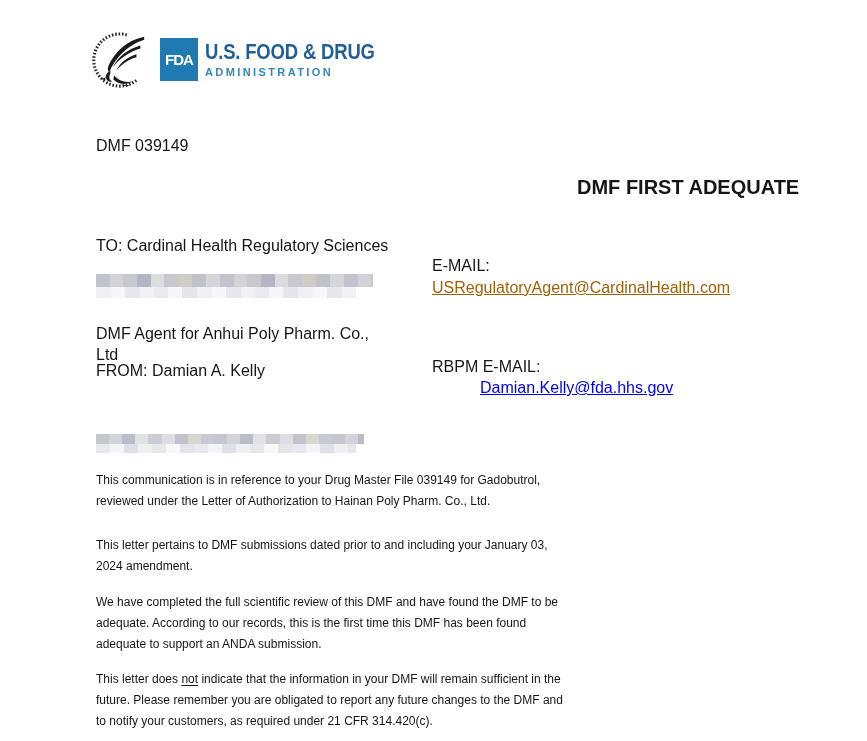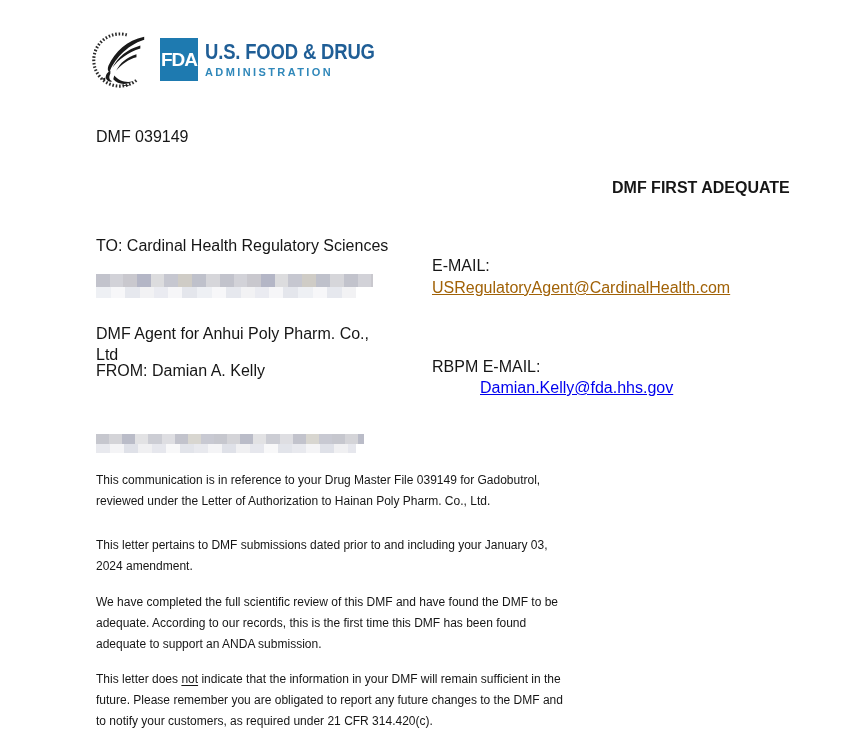--- a/index.html
+++ b/index.html
@@ -18,36 +18,36 @@
   .abs { position: absolute; white-space: nowrap; }
   .txt { font-size: 16px; line-height: 21px; color: #161616; }
   .bold { font-weight: bold; }
 
   
   .hhs-eagle { position: absolute; left: 92px; top: 32px; width: 58px; height: 58px; }
   .fda-box {
     position: absolute; left: 160px; top: 38px;
     width: 38px; height: 43px;
     display: flex; align-items: center; justify-content: center;
-    color: #ffffff; font-weight: bold; font-size: 19px; letter-spacing: -1px;
+    color: #ffffff; font-weight: bold; font-size: 15px; letter-spacing: -1px;
   }
   .wordmark { position: absolute; left: 205px; top: 42px; }
   .wordmark-line1 {
     font-weight: bold; font-size: 22px; line-height: 20px;
     transform: scaleX(0.84); transform-origin: left top;
     letter-spacing: -0.2px;
   }
   .wordmark-line2 {
     font-weight: bold; font-size: 11px; margin-top: 4px;
     letter-spacing: 2.4px;
   }
 
   
-  .dmf-number  { left: 96px;  top: 126px; }
-  .subject     { left: 577px; top: 177px; font-size: 16px; margin-left: 35px; }
+  .dmf-number  { left: 96px;  top: 135px; }
+  .subject     { left: 577px; top: 177px; font-size: 20px; }
   .to-line     { left: 96px;  top: 235px; }
   .email-label { left: 432px; top: 255px; }
   .email-link  { left: 432px; top: 277px; }
   .agent-block { left: 96px;  top: 323px; }
   .rbpm-label  { left: 432px; top: 356px; }
   .rbpm-link   { left: 432px; top: 377px; margin-left: 48px; }
   .from-line   { left: 96px;  top: 360px; }
 
   a.doc-link { text-decoration: underline; cursor: pointer; }
 

